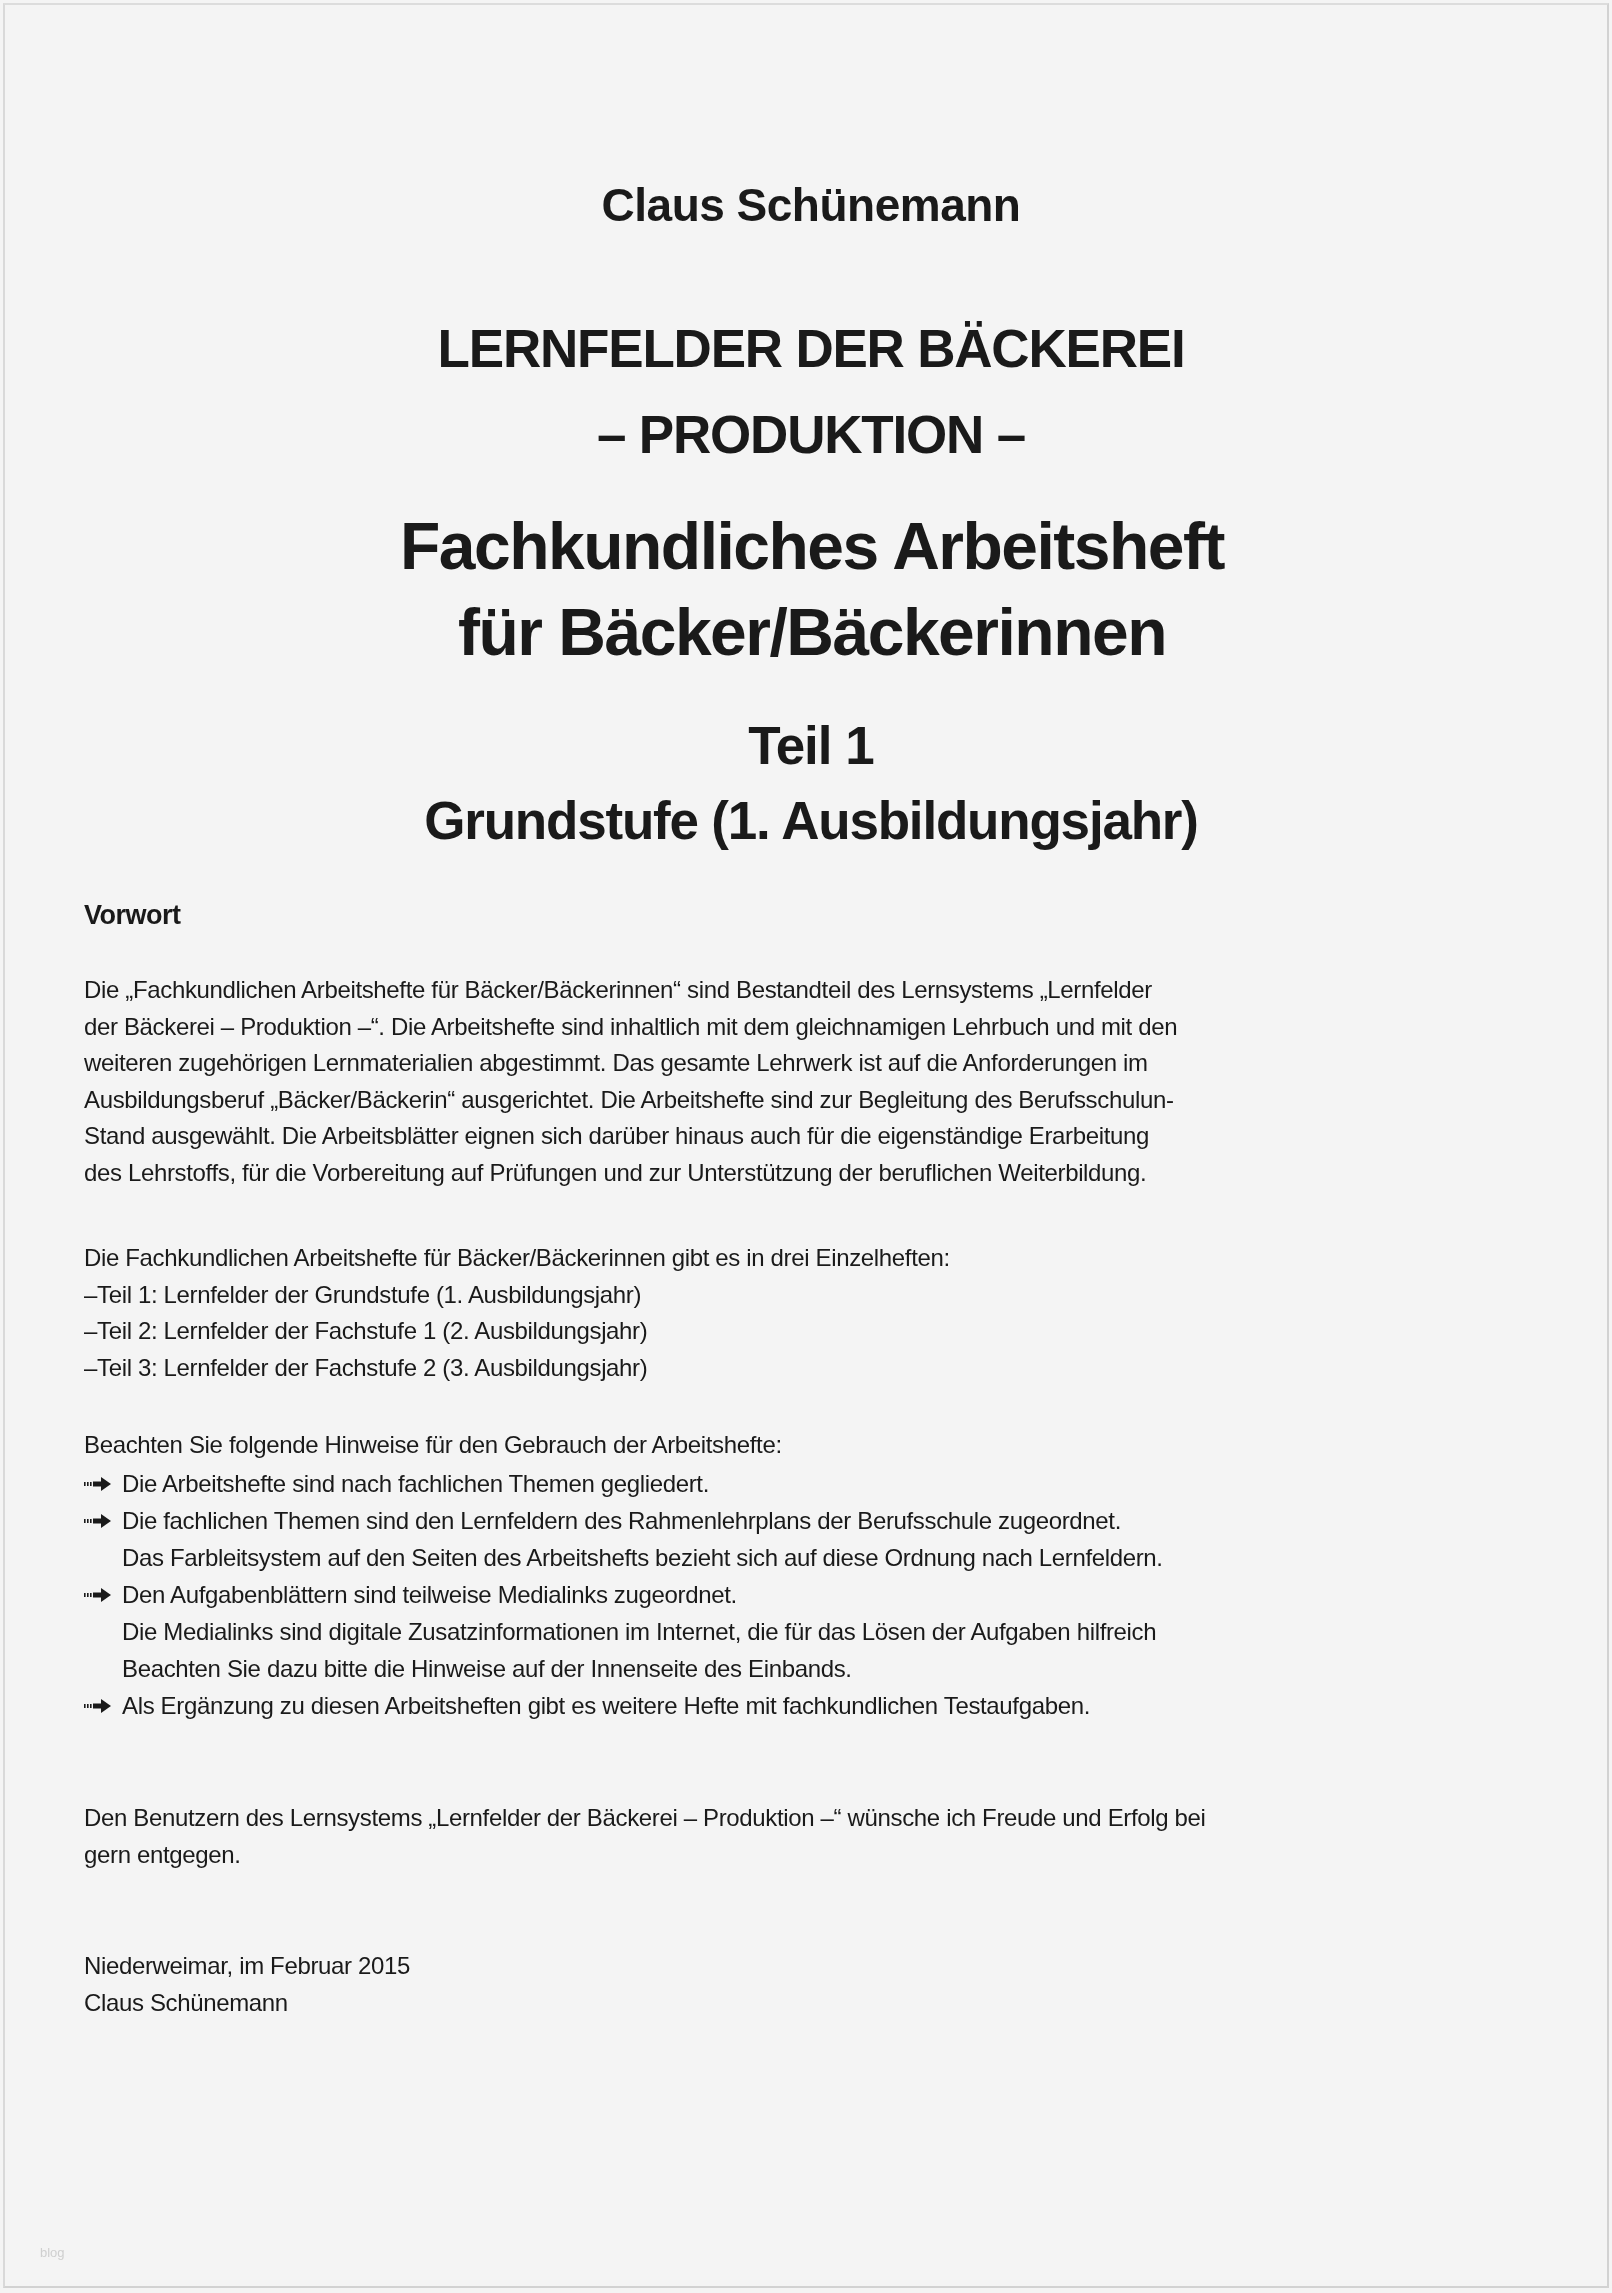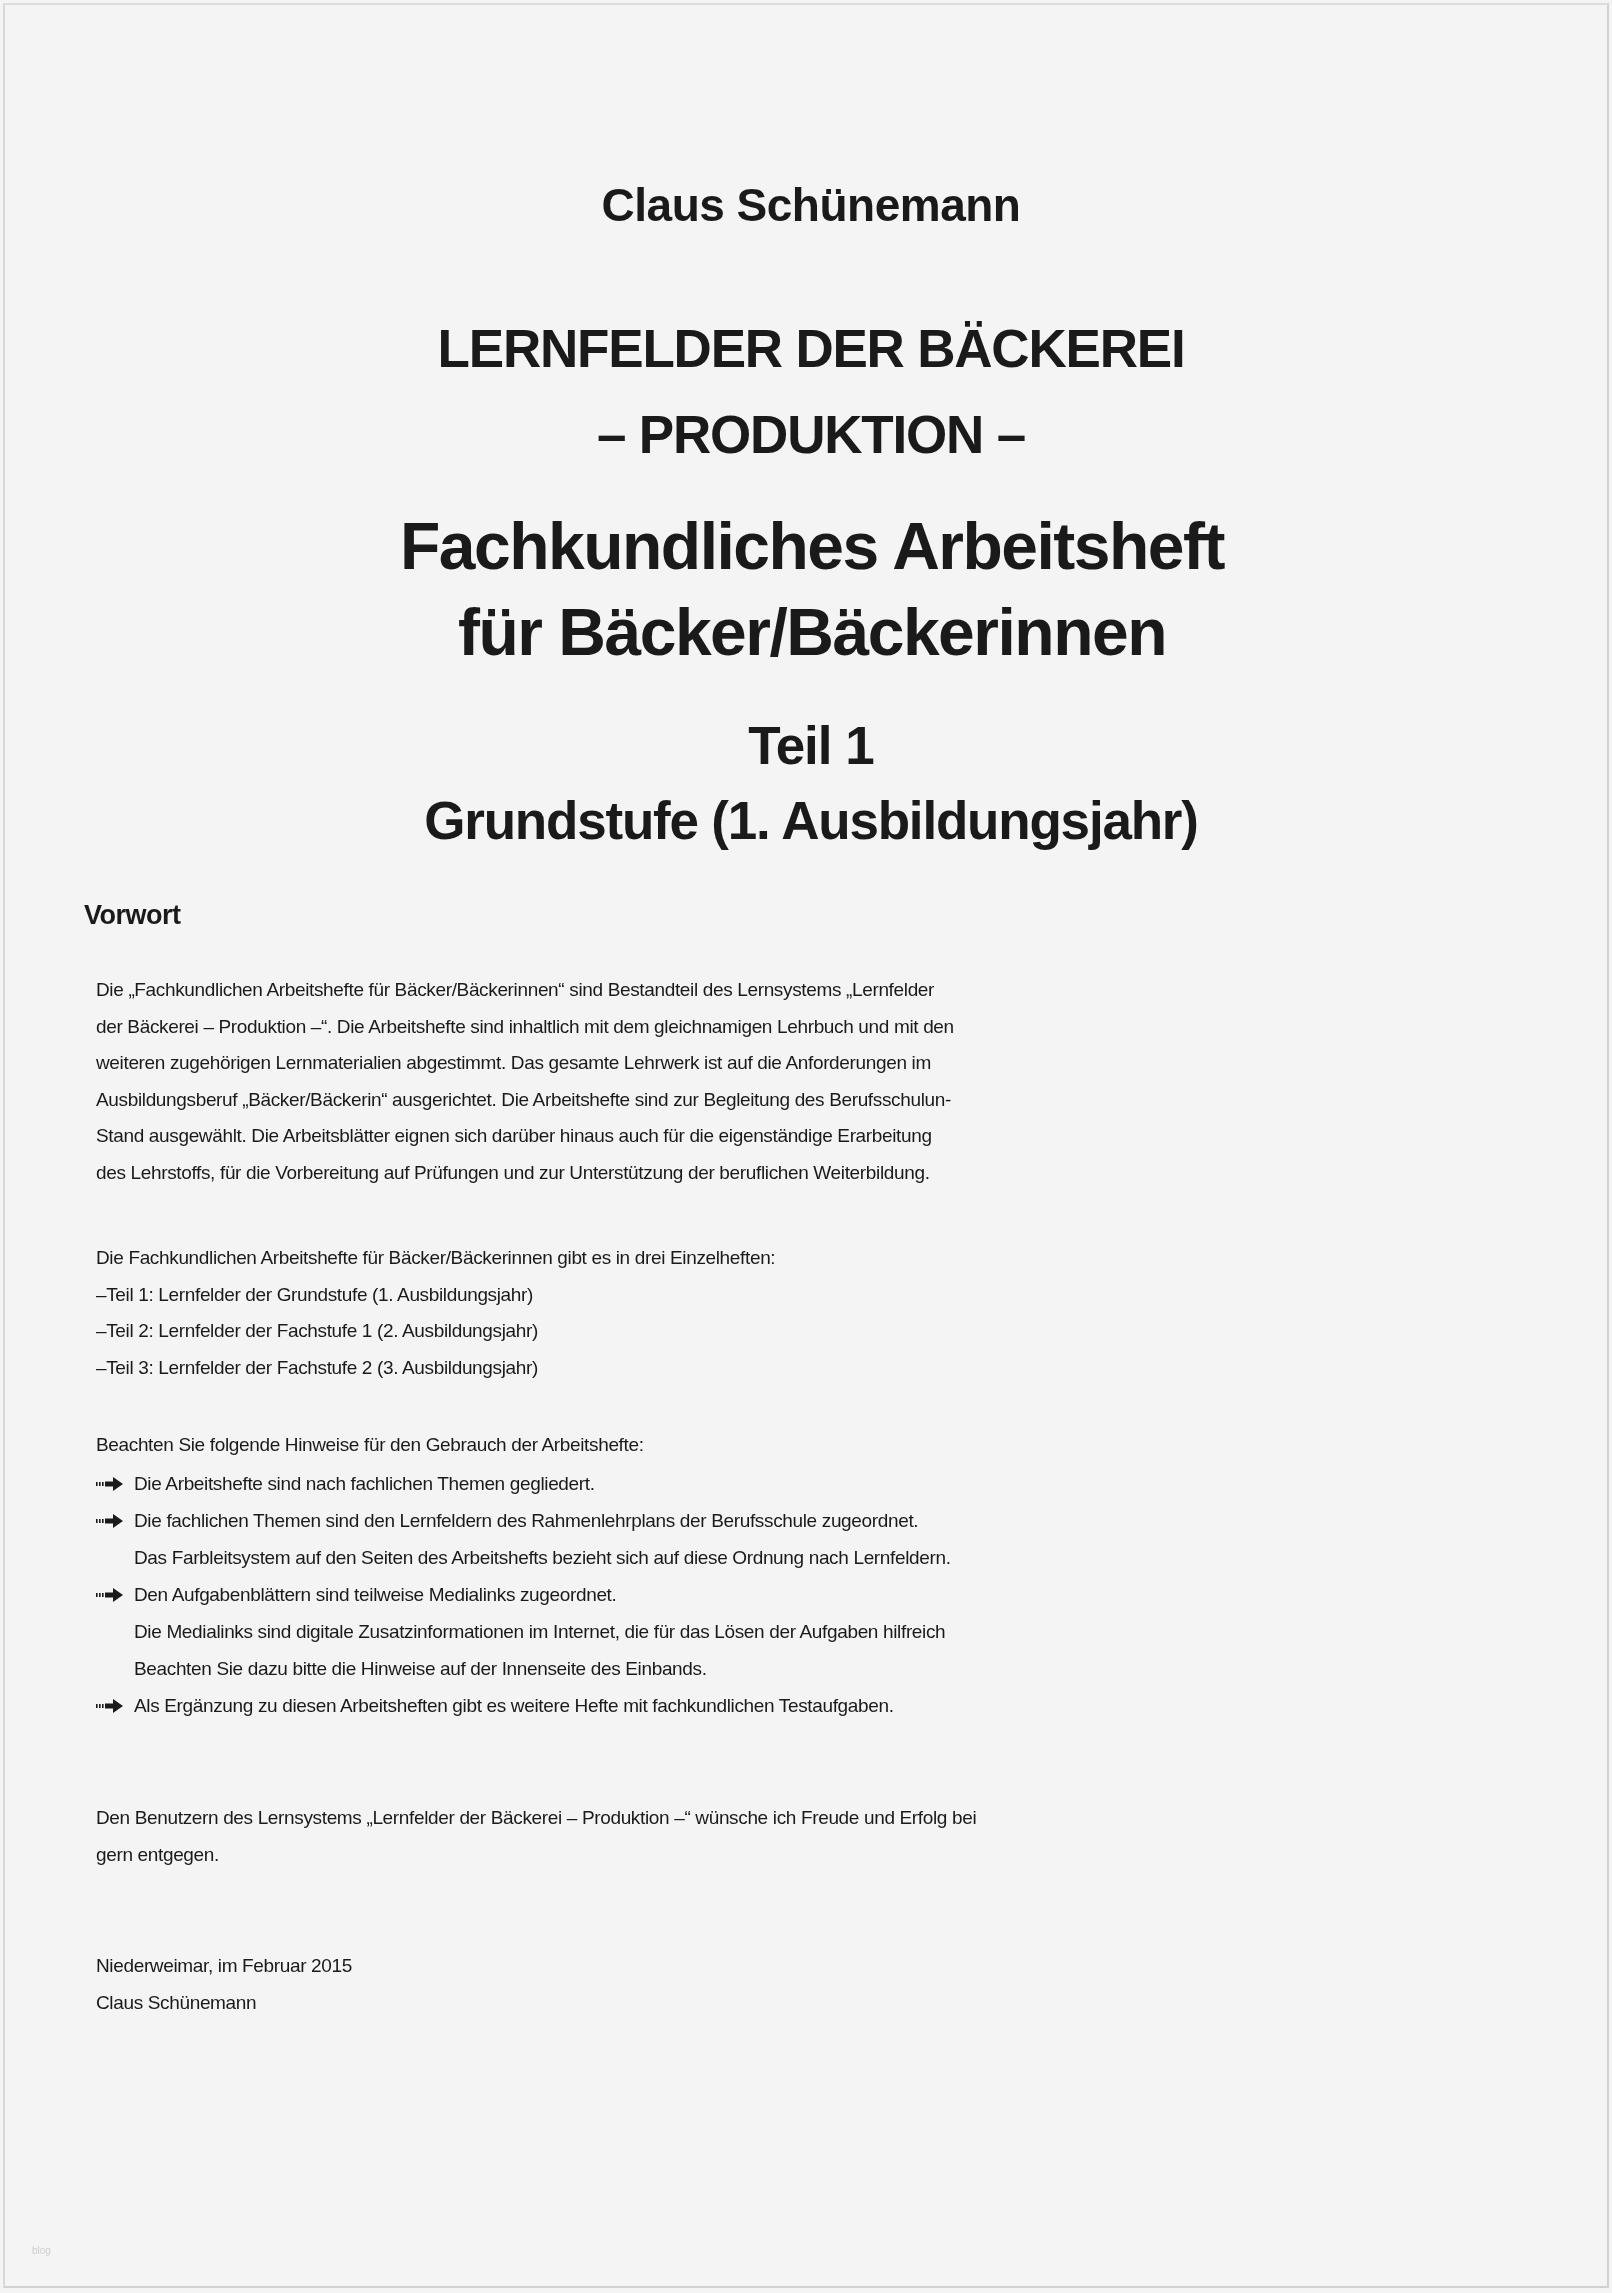--- a/index.html
+++ b/index.html
@@ -26,22 +26,22 @@
   }
   #author-heading { top: 178px; font-size: 46px; left: 5px; }
   #series-line1 { top: 318px; font-size: 53px; letter-spacing: -1.2px; left: 5px; }
   #series-line2 { top: 404px; font-size: 53px; letter-spacing: -1.2px; left: 5px; }
   #title-line1 { top: 508px; font-size: 66px; letter-spacing: -1.5px; left: 6px; }
   #title-line2 { top: 594px; font-size: 66px; letter-spacing: -1.5px; left: 6px; }
   #part-label { top: 715px; font-size: 53px; letter-spacing: -1px; left: 5px; }
   #part-subtitle { top: 790px; font-size: 53px; letter-spacing: -1.2px; left: 5px; }
 
   .body-block {
-    position: absolute; left: 96px; width: 1370px;
-    font-size: 19px; line-height: 36.6px;
+    position: absolute; left: 84px; width: 1370px;
+    font-size: 24px; line-height: 36.6px;
     letter-spacing: -0.35px;
   }
   #foreword-heading {
     position: absolute; left: 84px; top: 900px;
     font-size: 27px; font-weight: bold; letter-spacing: -0.5px;
   }
   #para-intro { top: 972px; text-align: justify; text-align-last: left; }
   #para-intro .line, #para-closing .line { display: block; white-space: nowrap; }
   #para-parts { top: 1240px; }
   #para-parts .line { display: block; white-space: nowrap; }
@@ -50,22 +50,22 @@
   .hint-item { position: relative; padding-left: 38px; margin-top: 0px; margin-bottom: 1px; }
   .hint-item .line { display: block; white-space: nowrap; }
   .hint-arrow {
     position: absolute; left: 0px; top: 10px;
     width: 30px; height: 16px;
   }
   #para-closing { top: 1800px; }
   #signature-block { top: 1948px; }
   #signature-block .line { display: block; white-space: nowrap; }
   .watermark {
-    position: absolute; left: 32px; top: 2245px;
-    font-size: 10px; color: #cfcfcf; letter-spacing: 0;
+    position: absolute; left: 40px; top: 2245px;
+    font-size: 13px; color: #cfcfcf; letter-spacing: 0;
   }
 </style>
 </head>
 <body>
 
 <div class="page-frame"></div>
 
 <div id="author-heading" class="center-line">Claus Schünemann</div>
 <div id="series-line1" class="center-line">LERNFELDER DER BÄCKEREI</div>
 <div id="series-line2" class="center-line">– PRODUKTION –</div>

